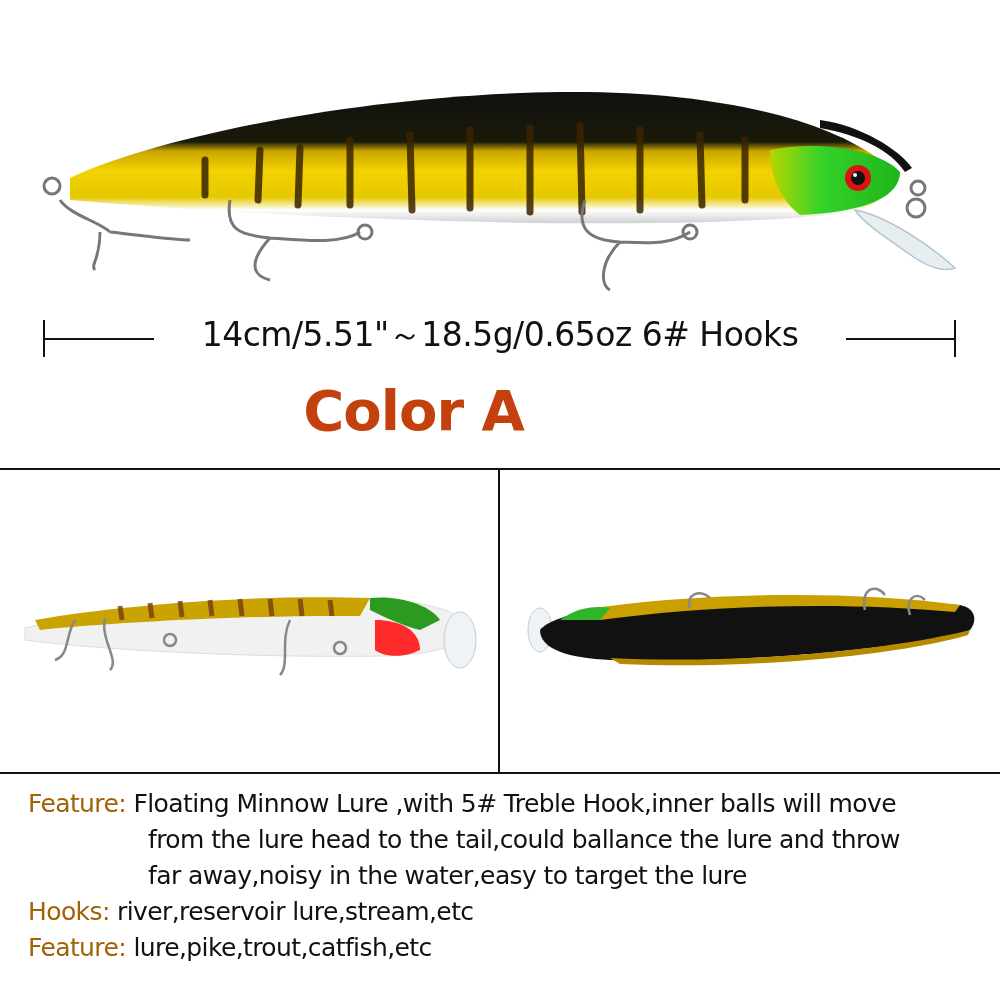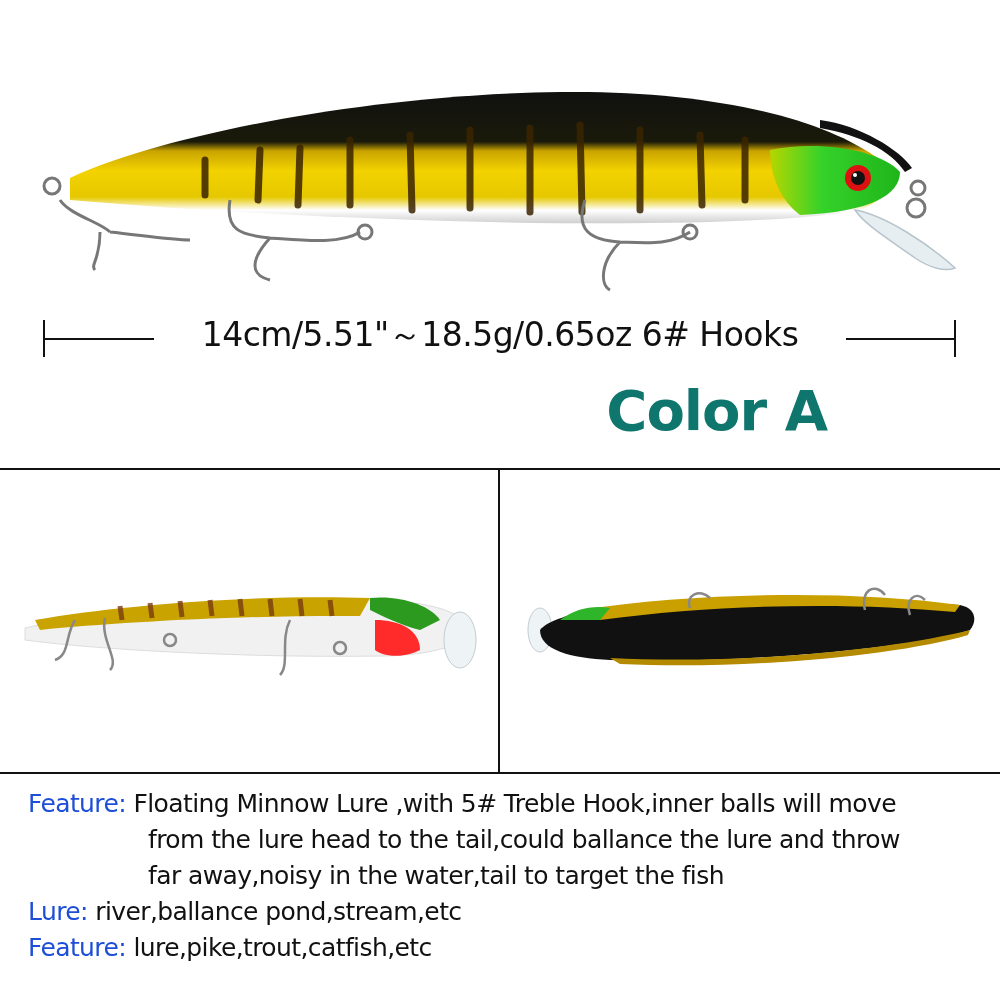--- a/index.html
+++ b/index.html
@@ -10,35 +10,35 @@
   .hero svg { width:1000px; height:305px; display:block; }
 
   .dim-row { position:absolute; left:0; top:305px; width:1000px; height:60px; }
   .dim-cap-l { position:absolute; left:43px; top:15px; width:2px; height:37px; background:#111; }
   .dim-line-l { position:absolute; left:44px; top:33px; width:110px; height:2px; background:#111; }
   .dim-cap-r { position:absolute; left:954px; top:15px; width:2px; height:37px; background:#111; }
   .dim-line-r { position:absolute; left:846px; top:33px; width:110px; height:2px; background:#111; }
   .dim-text { position:absolute; left:160px; top:8px; width:680px; text-align:center;
               font-family:"DejaVu Sans", sans-serif; font-size:33px; letter-spacing:-0.5px; color:#111; white-space:nowrap; }
 
-  .color-title { position:absolute; left:0; top:378px; width:827px; text-align:right;
-                 font-family:"DejaVu Sans", sans-serif; font-weight:bold; font-size:56px; letter-spacing:-1px; color:#0f766e; }
+  .color-title { position:absolute; left:0; top:378px; width:827px; text-align:center;
+                 font-family:"DejaVu Sans", sans-serif; font-weight:bold; font-size:56px; letter-spacing:-1px; color:#c2410c; }
 
   .grid { position:absolute; left:0; top:468px; width:1000px; height:306px;
           border-top:2px solid #111; border-bottom:2px solid #111; }
   .grid .divider { position:absolute; left:498px; top:0; width:2px; height:302px; background:#111; }
   .panel { position:absolute; top:0; height:302px; }
   .panel.left { left:0; width:498px; }
   .panel.right { left:500px; width:500px; }
   .panel svg { width:100%; height:100%; display:block; }
 
   .specs { position:absolute; left:28px; top:786px; width:960px;
            font-family:"DejaVu Sans", sans-serif; font-size:25px; color:#111; letter-spacing:-0.6px; }
   .spec-line { height:36px; line-height:36px; white-space:nowrap; }
-  .spec-label { color:#1d4ed8;text-align:center; }
+  .spec-label { color:#a16207;text-align:center; }
   .indent { padding-left:120px; }
 </style>
 </head>
 <body>
 
 <div class="hero">
   <svg viewBox="0 0 1000 305">
     <defs>
       <linearGradient id="bodyG" x1="0" y1="0" x2="0" y2="1">
         <stop offset="0" stop-color="#101010"></stop>
@@ -150,23 +150,23 @@
 
 <div class="specs">
   <div class="spec-line">
     <span class="spec-label">Feature:</span>
     <span>Floating Minnow Lure ,with 5# Treble Hook,inner balls will move</span>
   </div>
   <div class="spec-line indent">
     <span>from the lure head to the tail,could ballance the lure and throw</span>
   </div>
   <div class="spec-line indent">
-    <span>far away,noisy in the water,tail to target the fish</span>
+    <span>far away,noisy in the water,easy to target the lure</span>
   </div>
   <div class="spec-line">
-    <span class="spec-label">Lure:</span>
-    <span>river,ballance pond,stream,etc</span>
+    <span class="spec-label">Hooks:</span>
+    <span>river,reservoir lure,stream,etc</span>
   </div>
   <div class="spec-line">
     <span class="spec-label">Feature:</span>
     <span>lure,pike,trout,catfish,etc</span>
   </div>
 </div>
 
 </body></html>

